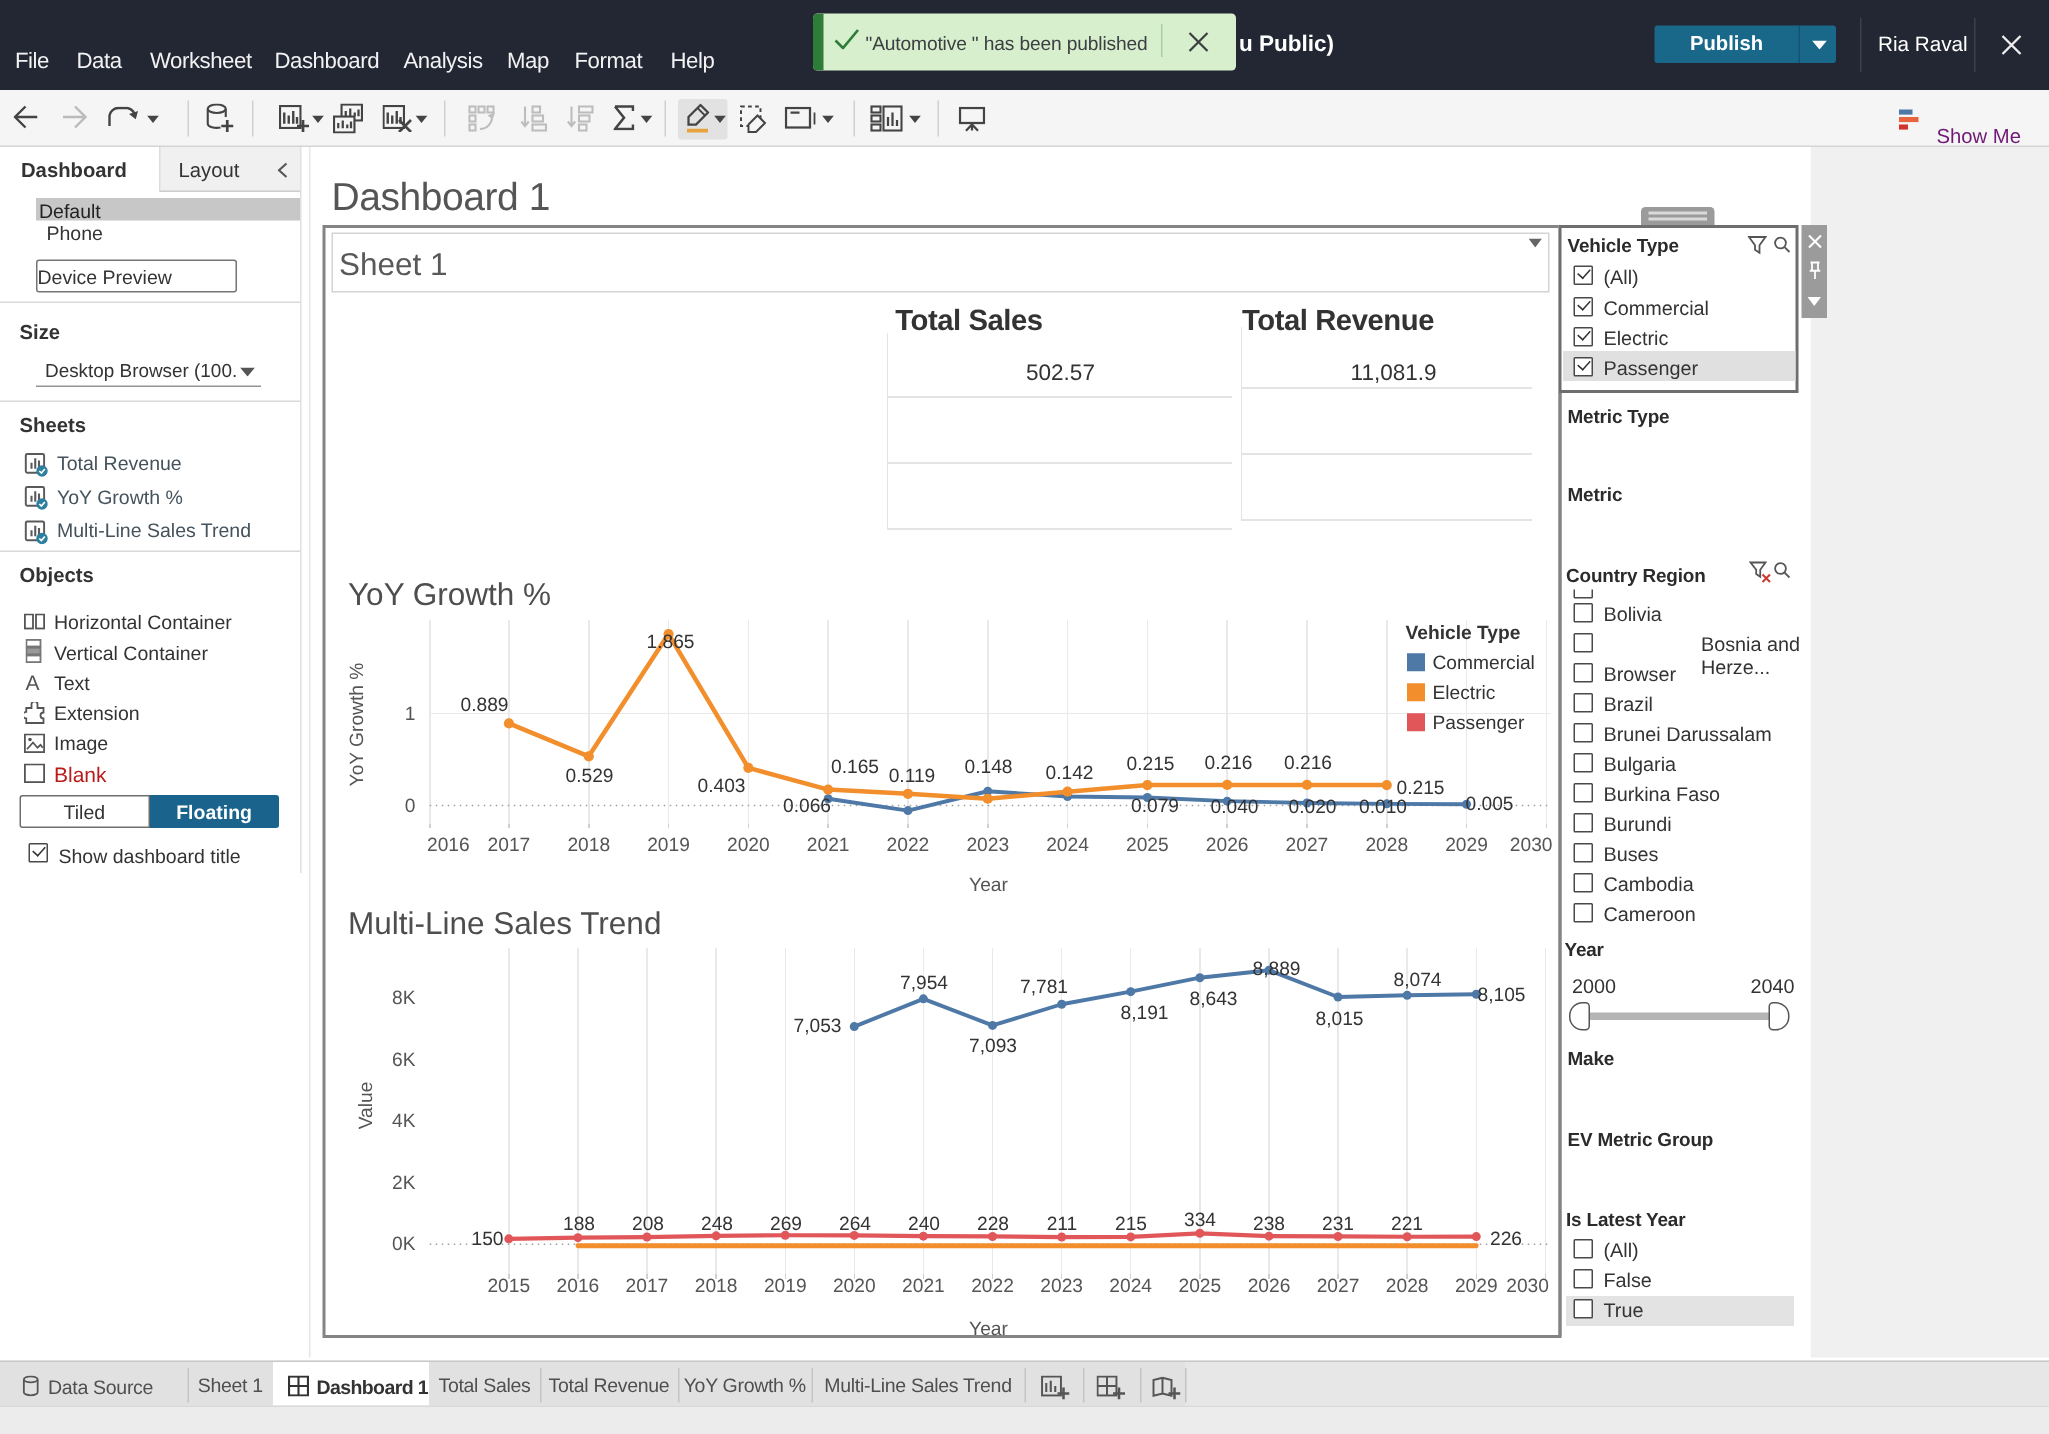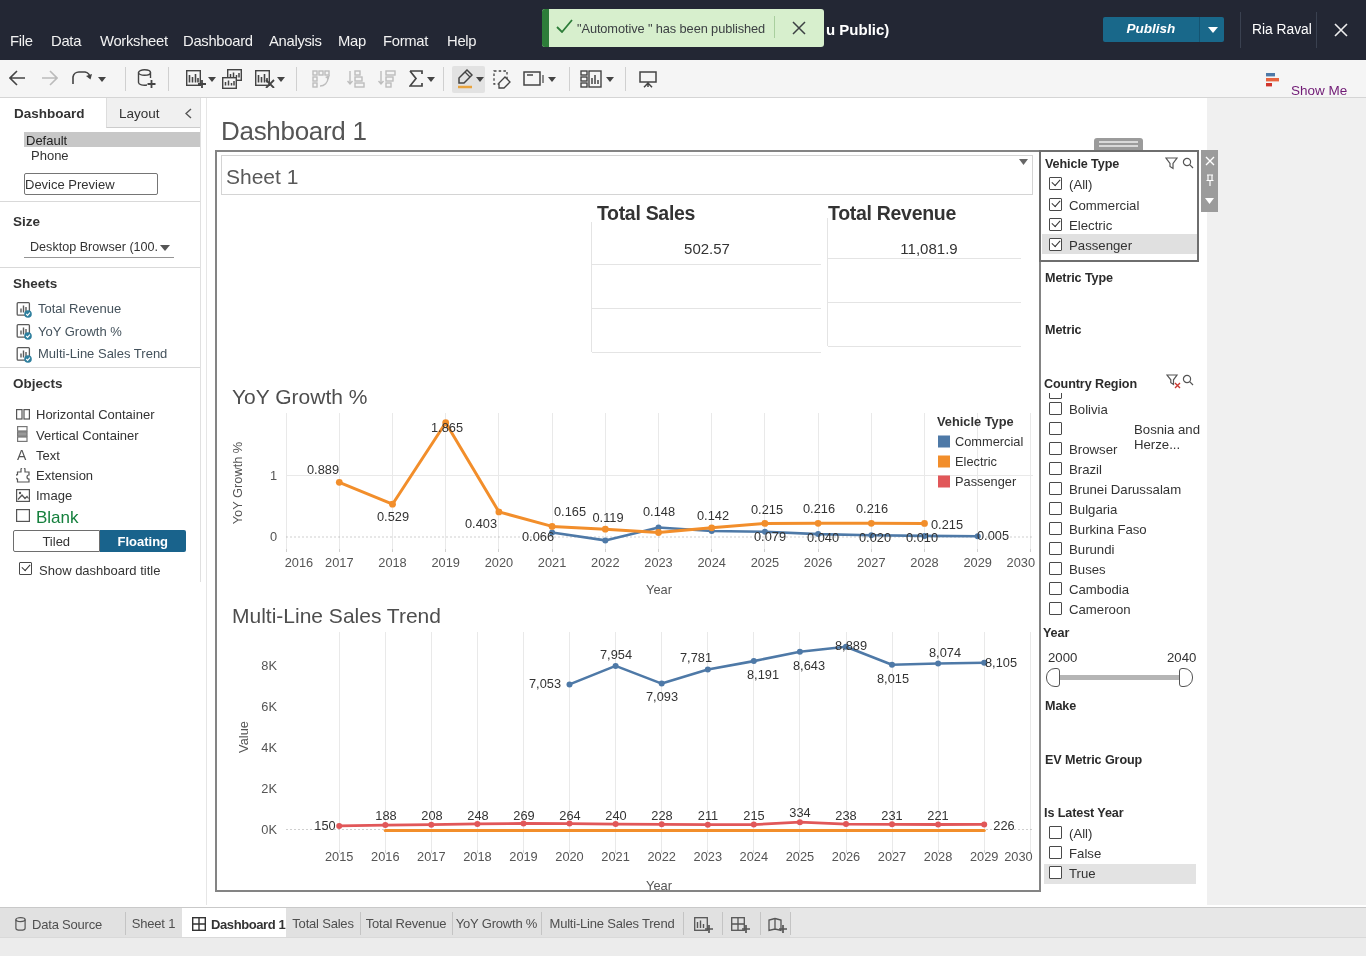--- a/index.html
+++ b/index.html
@@ -39,21 +39,21 @@
         <path d="M1 8 L6 13 L16 1" fill="none" stroke="#2d7d39" stroke-width="1.8"></path>
       </svg>
     <span class="abs" style="left:35px; top:11.5px; font-size:12.8px; color:#3c4043; letter-spacing:-0.1px;">"Automotive " has been published</span>
     <div class="abs" style="left:232px; top:7px; width:1px; height:22px; background:#a9cf9e;"></div>
     <svg class="abs" style="left:250px; top:12px;" width="14" height="14" viewBox="0 0 14 14">
         <path d="M1 1 L13 13 M13 1 L1 13" stroke="#3c4043" stroke-width="1.5"></path>
       </svg>
   </div>
 
   <div class="abs" style="left:1103px; top:17px; width:121px; height:25px; background:#19688a; border-radius:2px;">
-    <span class="abs" style="left:0; top:4px; width:96px; text-align:center; font-size:13.5px; font-weight:bold; color:#fff;font-style:italic;">Publish</span>
+    <span class="abs" style="left:0; top:4px; width:96px; text-align:center; font-size:13.5px; font-weight:bold; color:#fff;">Publish</span>
     <div class="abs" style="left:96px; top:0; width:1px; height:25px; background:#145472;"></div>
     <svg class="abs" style="left:105px; top:10px;" width="10" height="6" viewBox="0 0 10 6">
         <path d="M0 0 L10 0 L5 6 Z" fill="#fff"></path>
       </svg>
   </div>
   <div class="abs" style="left:1240px; top:12px; width:1px; height:36px; background:#3a4150;"></div>
   <span class="abs" style="left:1252px; top:22px; font-size:13.8px; color:#fff;">Ria Raval</span>
   <div class="abs" style="left:1316px; top:12px; width:1px; height:36px; background:#3a4150;"></div>
   <svg class="abs" style="left:1334px; top:23px;" width="14" height="14" viewBox="0 0 14 14">
       <path d="M1 1 L13 13 M13 1 L1 13" stroke="#eee" stroke-width="1.6"></path>
@@ -272,21 +272,21 @@
   <span class="abs" style="left:36px; top:369.5px; font-size:13px; color:#333;">Extension</span>
   <svg class="abs" style="left:16px; top:390.5px;" width="14" height="13" viewBox="0 0 14 13">
       <rect x="0.6" y="0.6" width="12.8" height="11.8" fill="none" stroke="#555" stroke-width="1.2"></rect>
       <circle cx="4" cy="4" r="1.2" fill="#555"></circle>
       <path d="M2 10.5 L6 6 L9 9.5 L11 7.5 L12.5 9.5" fill="none" stroke="#555" stroke-width="1.2"></path>
     </svg>
   <span class="abs" style="left:36px; top:389.5px; font-size:13px; color:#333;">Image</span>
   <svg class="abs" style="left:16px; top:410.5px;" width="14" height="13" viewBox="0 0 14 13">
       <rect x="0.6" y="0.6" width="12.8" height="11.8" fill="none" stroke="#555" stroke-width="1.2"></rect>
     </svg>
-  <span class="abs" style="left:36px; top:409.5px; font-size:17px; color:#15803d;">Blank</span>
+  <span class="abs" style="left:36px; top:409.5px; font-size:14px; color:#b91c1c;">Blank</span>
 
   <div class="abs" style="left:13px; top:432px; width:137px; height:22px;">
     <div class="abs" style="left:0; top:0; width:86.5px; height:22px; background:#fff; border:1px solid #6e6e6e; border-radius:2px 0 0 2px;"></div>
     <div class="abs" style="left:86.5px; top:0; width:86.5px; height:22px; background:#19638c; border-radius:0 2px 2px 0;"></div>
     <span class="abs" style="left:0; top:3.5px; width:86.5px; text-align:center; font-size:13px; color:#333;">Tiled</span>
     <span class="abs" style="left:86.5px; top:3.5px; width:86.5px; text-align:center; font-size:13px; font-weight:bold; color:#fff;">Floating</span>
   </div>
   <div class="cb checked" style="left:18.5px; top:464px;"></div>
   <span class="abs" style="left:39px; top:464.5px; font-size:13px; color:#333;">Show dashboard title</span>
 </div>

